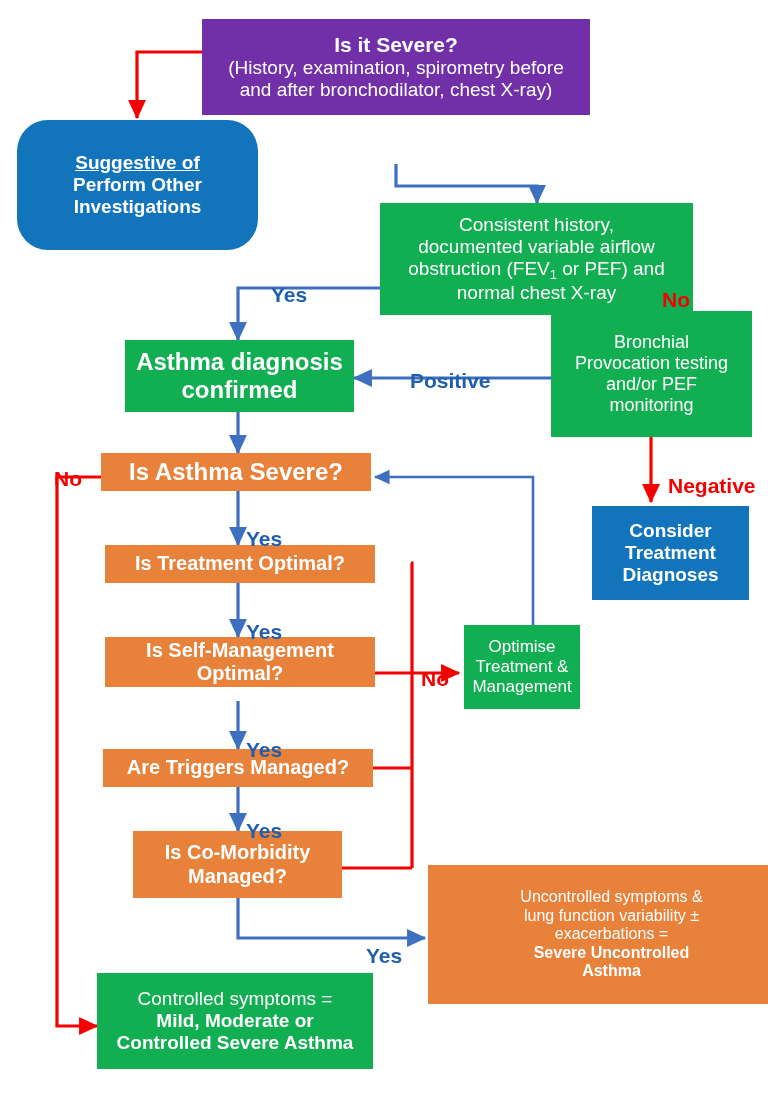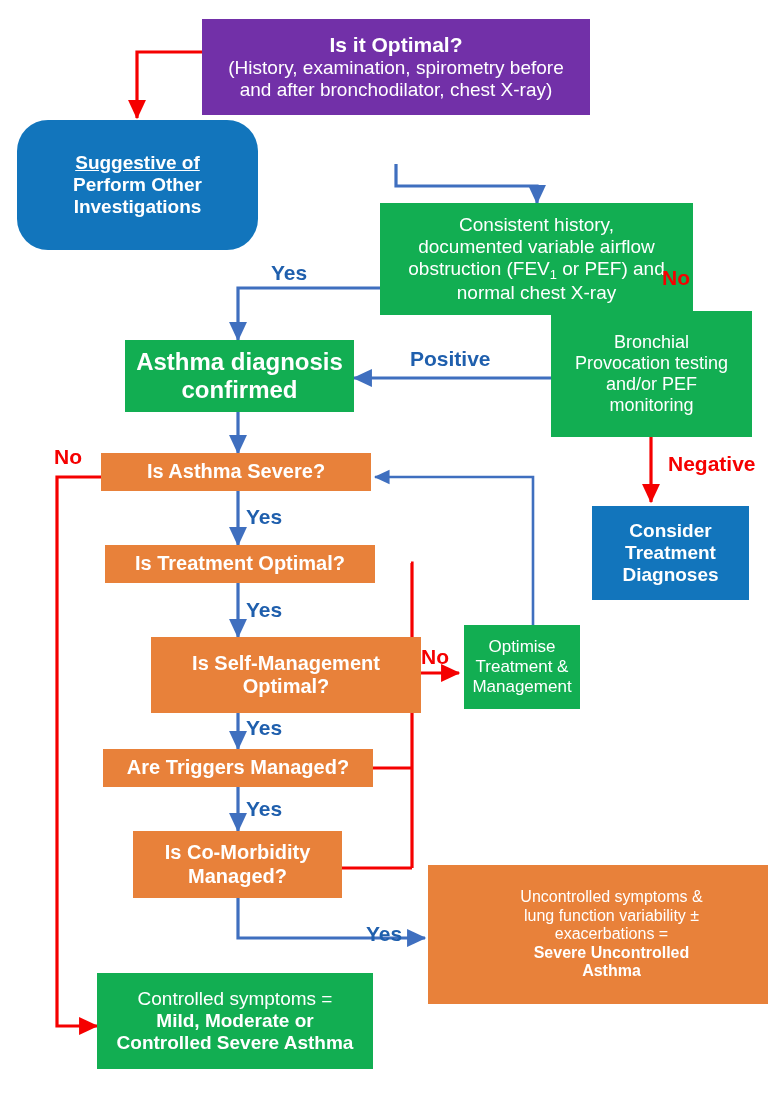--- a/index.html
+++ b/index.html
@@ -19,21 +19,21 @@
     padding:2px 4px;
   }
   .node .txt{width:100%;}
   .purple{background:#7230A8;}
   .green {background:#12AE52;}
   .blue  {background:#1275BC;}
   .orange{background:#E8813A;}
   .bold{font-weight:bold;}
   .ul{text-decoration:underline;}
   .edge-label{
-    position:absolute;font-weight:bold;white-space:nowrap;
+    position:absolute;font-weight:bold;white-space:nowrap;margin-top:22px;
   }
   .lbl-blue{color:#1F5FAD;}
   .lbl-red{color:#F50000;}
   sub{font-size:.68em;vertical-align:-0.28em;}
 </style>
 </head>
 <body>
 
 <div id="stage">
 
@@ -84,21 +84,21 @@
       <path d="M340,868 L412,868" stroke="#F50000" stroke-width="3.2"></path>
 
       <path d="M238,898 L238,938 L425,938" stroke="#3F6FBF" stroke-width="3.2" marker-end="url(#ar-blue)"></path>
 
       <path d="M533,625 L533,477 L375,477" stroke="#3F6FBF" stroke-width="2.6" marker-end="url(#ar-blue)"></path>
     </g>
   </svg>
 
   <div class="node purple" style="left:202px;top:19px;width:388px;height:96px;font-size:19px;">
     <div class="txt">
-      <div class="bold" style="font-size:21px;">Is it Optimal?</div>
+      <div class="bold" style="font-size:21px;">Is it Severe?</div>
       <div>(History, examination, spirometry  before</div>
       <div>and after bronchodilator, chest X-ray)</div>
     </div>
   </div>
 
   <div class="node blue" style="left:17px;top:120px;width:241px;height:130px;font-size:19px;border-radius:31px;">
     <div class="txt bold">
       <div class="ul">Suggestive of</div>
       <div>Perform Other</div>
       <div>Investigations</div>
@@ -131,29 +131,29 @@
   </div>
 
   <div class="node blue" style="left:592px;top:506px;width:157px;height:94px;font-size:19px;">
     <div class="txt bold">
       <div>Consider</div>
       <div>Treatment</div>
       <div>Diagnoses</div>
     </div>
   </div>
 
-  <div class="node orange" style="left:101px;top:453px;width:270px;height:38px;font-size:20px;">
+  <div class="node orange" style="left:101px;top:453px;width:270px;height:38px;font-size:24px;">
     <div class="txt bold">Is Asthma Severe?</div>
   </div>
 
   <div class="node orange" style="left:105px;top:545px;width:270px;height:38px;font-size:20px;">
     <div class="txt bold">Is Treatment Optimal?</div>
   </div>
 
-  <div class="node orange" style="left:105px;top:637px;width:270px;height:76px;font-size:20px;margin-left:46px;">
+  <div class="node orange" style="left:105px;top:637px;width:270px;height:50px;font-size:20px;">
     <div class="txt bold">
       <div>Is Self-Management</div>
       <div>Optimal?</div>
     </div>
   </div>
 
   <div class="node orange" style="left:103px;top:749px;width:270px;height:38px;font-size:20px;">
     <div class="txt bold">Are Triggers Managed?</div>
   </div>
 

